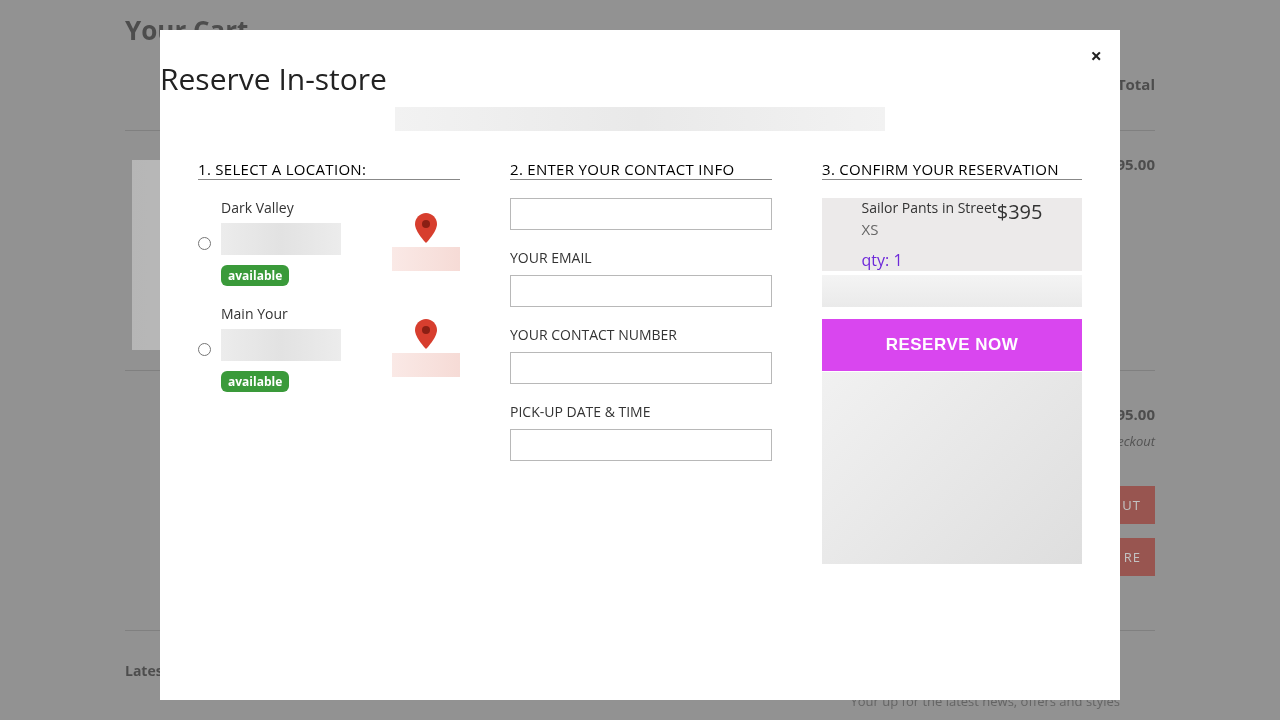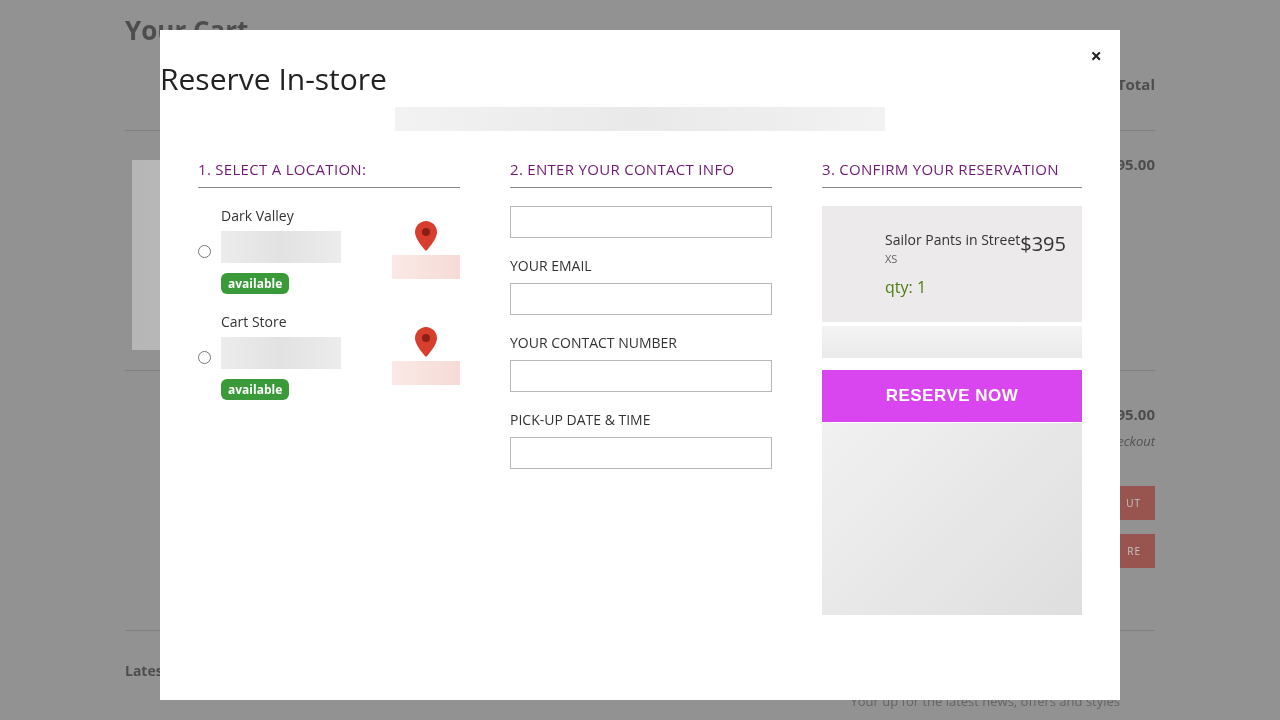--- a/index.html
+++ b/index.html
@@ -31,21 +31,21 @@
   color: #2a2a2a;
 }
 .total-label { font-weight: bold; font-size: 15px; }
 .total-amount { font-weight: bold; font-size: 15px; margin-top: 60px; }
 .subtotal { font-weight: bold; font-size: 15px; margin-top: 230px; }
 .checkout-hint { font-style: italic; font-size: 13px; margin-top: 8px; color: #333;}
 .btn-red {
   background: #b33a30;
   color: #fff;
   padding: 10px 14px;
-  font-size: 10px;
+  font-size: 13px;
   letter-spacing: 1px;
   margin-top: 16px;
   display: inline-block;
 }
 .cart-divider {
   position: absolute;
   left: 125px;
   right: 125px;
   border-top: 1px solid #888;
 }
@@ -110,23 +110,23 @@
 }
 .columns {
   display: flex;
   gap: 50px;
   padding: 28px 38px 0 38px;
 }
 .col { flex: 1; min-width: 0; }
 .col-right { flex: 0 0 260px; }
 .step-heading {
   font-size: 15px;
-  color: #701a75;
+  color: #000000;
   letter-spacing: 0.3px;
-  padding-bottom: 8px;
+  padding-bottom: 0;
   border-bottom: 1px solid #888;
   margin-bottom: 18px;
 }
 
 .location {
   display: flex;
   align-items: center;
   gap: 10px;
   margin-bottom: 18px;
 }
@@ -175,29 +175,29 @@
   width: 100%;
   height: 32px;
   border: 1px solid #b8b8b8;
   margin-bottom: 18px;
   padding: 0 8px;
   font-size: 14px;
 }
 
 .summary-box {
   background: #eceaea;
-  padding: 24px 16px;
+  padding: 0 16px;
   display: flex;
-  justify-content: flex-end;
+  justify-content: center;
   align-items: flex-start;
   margin-bottom: 4px;
 }
 .summary-left { font-size: 14px; color: #333; }
-.summary-variant { font-size: 11px; color: #666; margin: 2px 0 10px; }
-.summary-qty { font-size: 16px; color: #4d7c0f; }
+.summary-variant { font-size: 15px; color: #666; margin: 2px 0 10px; }
+.summary-qty { font-size: 16px; color: #6d28d9; }
 .summary-price { font-size: 20px; color: #333; }
 .gray-ph {
   height: 32px;
   background: linear-gradient(180deg, #f4f4f4, #eaeaea);
   margin-bottom: 12px;
 }
 .reserve-btn {
   width: 100%;
   background: #d946ef;
   color: #fff;
@@ -263,21 +263,21 @@
             <path d="M11 0C5 0 0 5 0 11c0 8 11 19 11 19s11-11 11-19C22 5 17 0 11 0z" fill="#d73e2e"></path>
             <circle cx="11" cy="11" r="4" fill="#8b1f14"></circle>
           </svg>
           <div class="pin-ph"></div>
         </div>
       </div>
 
       <div class="location">
         <input type="radio" name="loc" class="radio" style="">
         <div class="loc-body">
-          <div class="loc-name">Cart Store</div>
+          <div class="loc-name">Main Your</div>
           <div class="loc-addr-ph"></div>
           <span class="avail-badge">available</span>
         </div>
         <div class="pin-col">
           <svg width="22" height="30" viewBox="0 0 22 30">
             <path d="M11 0C5 0 0 5 0 11c0 8 11 19 11 19s11-11 11-19C22 5 17 0 11 0z" fill="#d73e2e"></path>
             <circle cx="11" cy="11" r="4" fill="#8b1f14"></circle>
           </svg>
           <div class="pin-ph"></div>
         </div>

